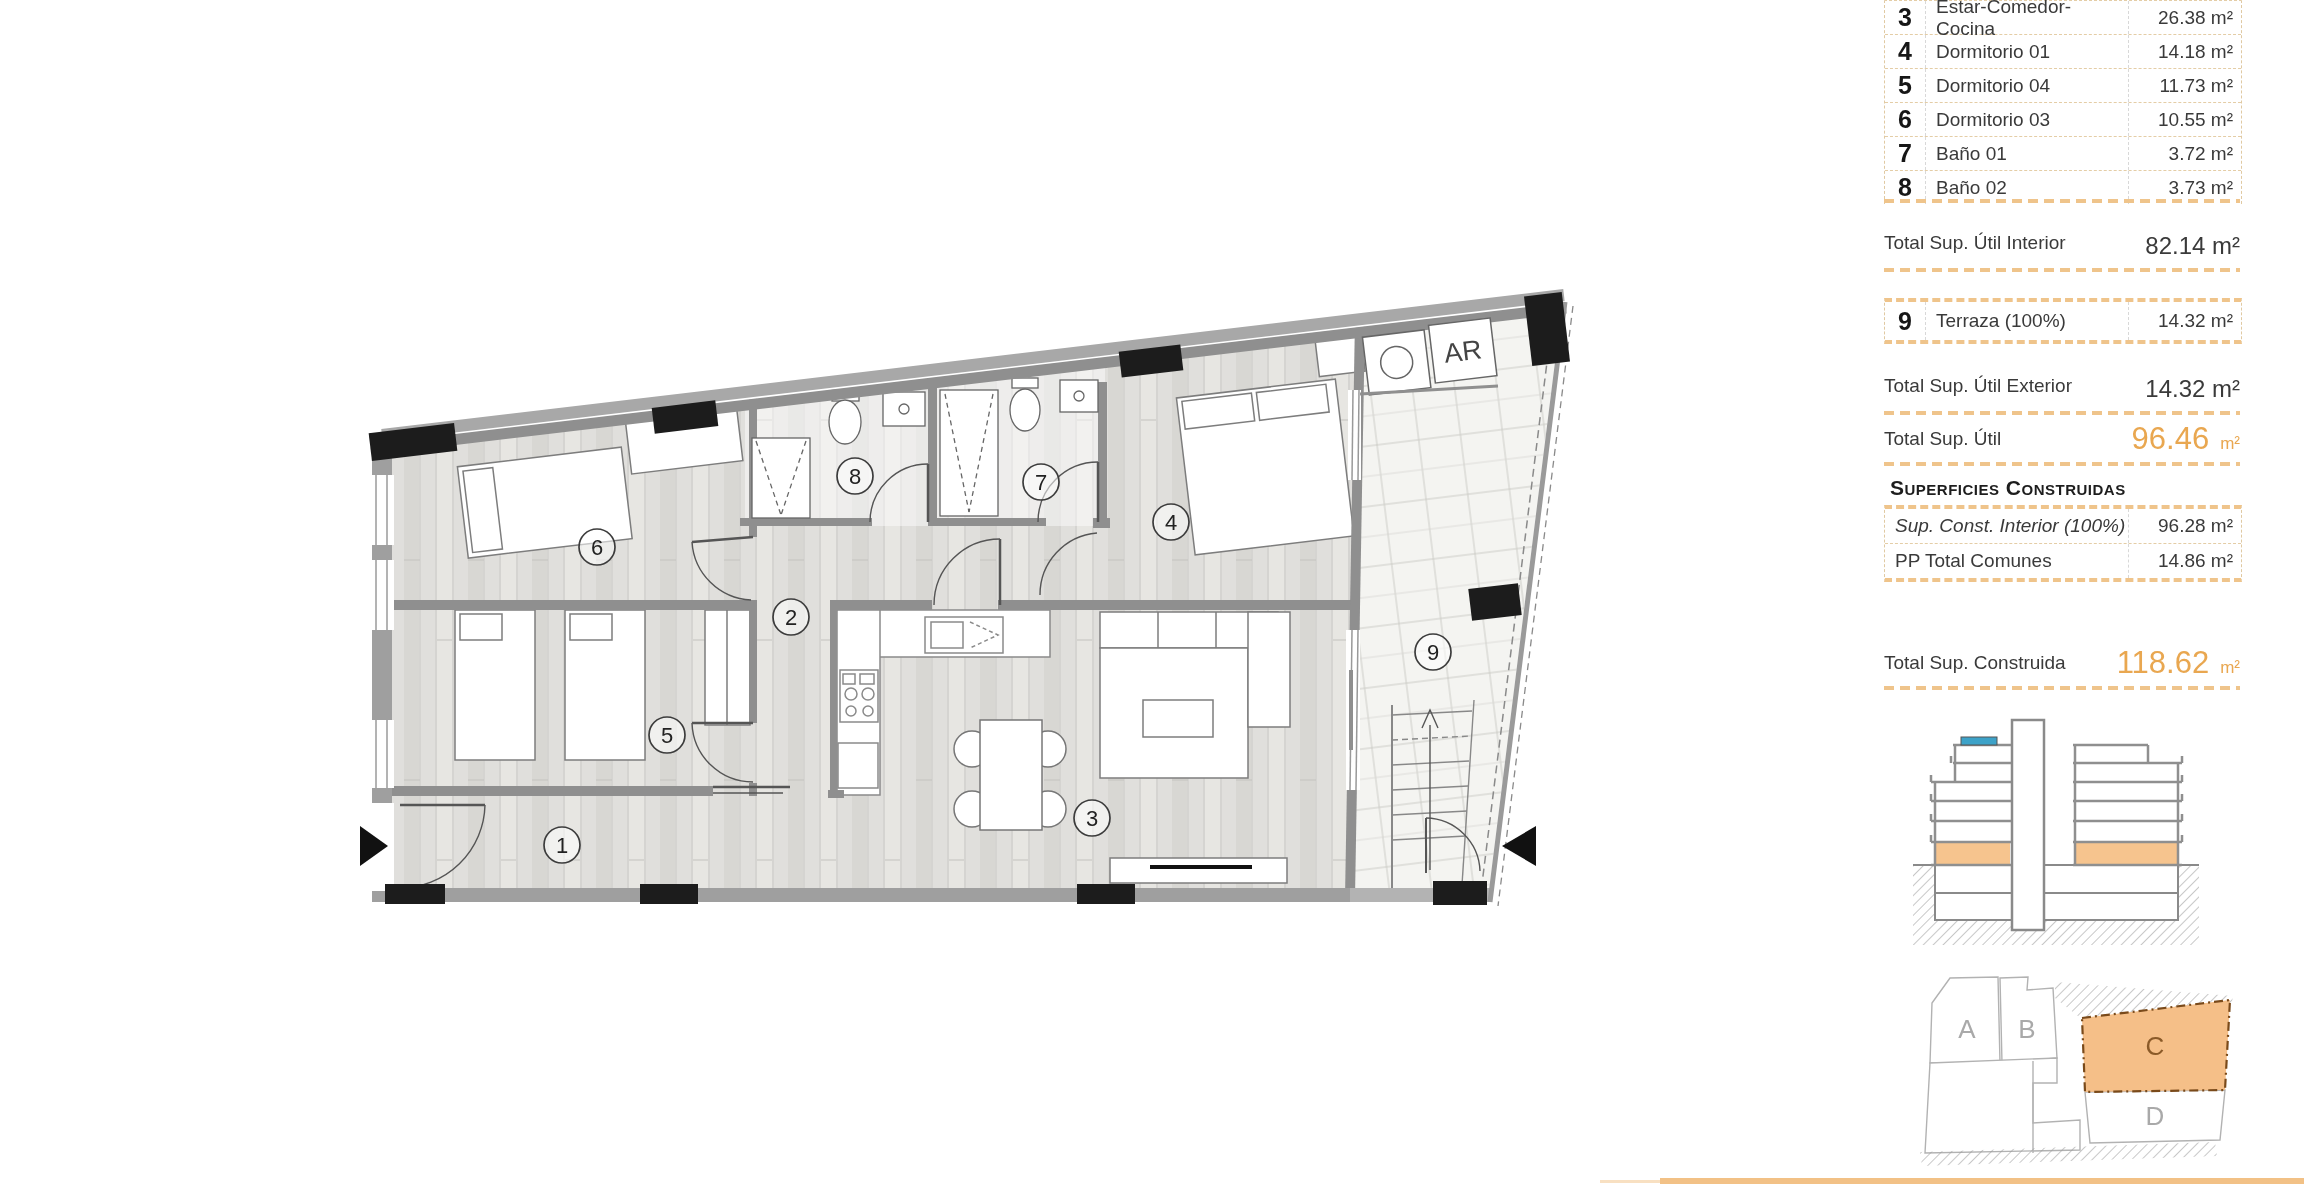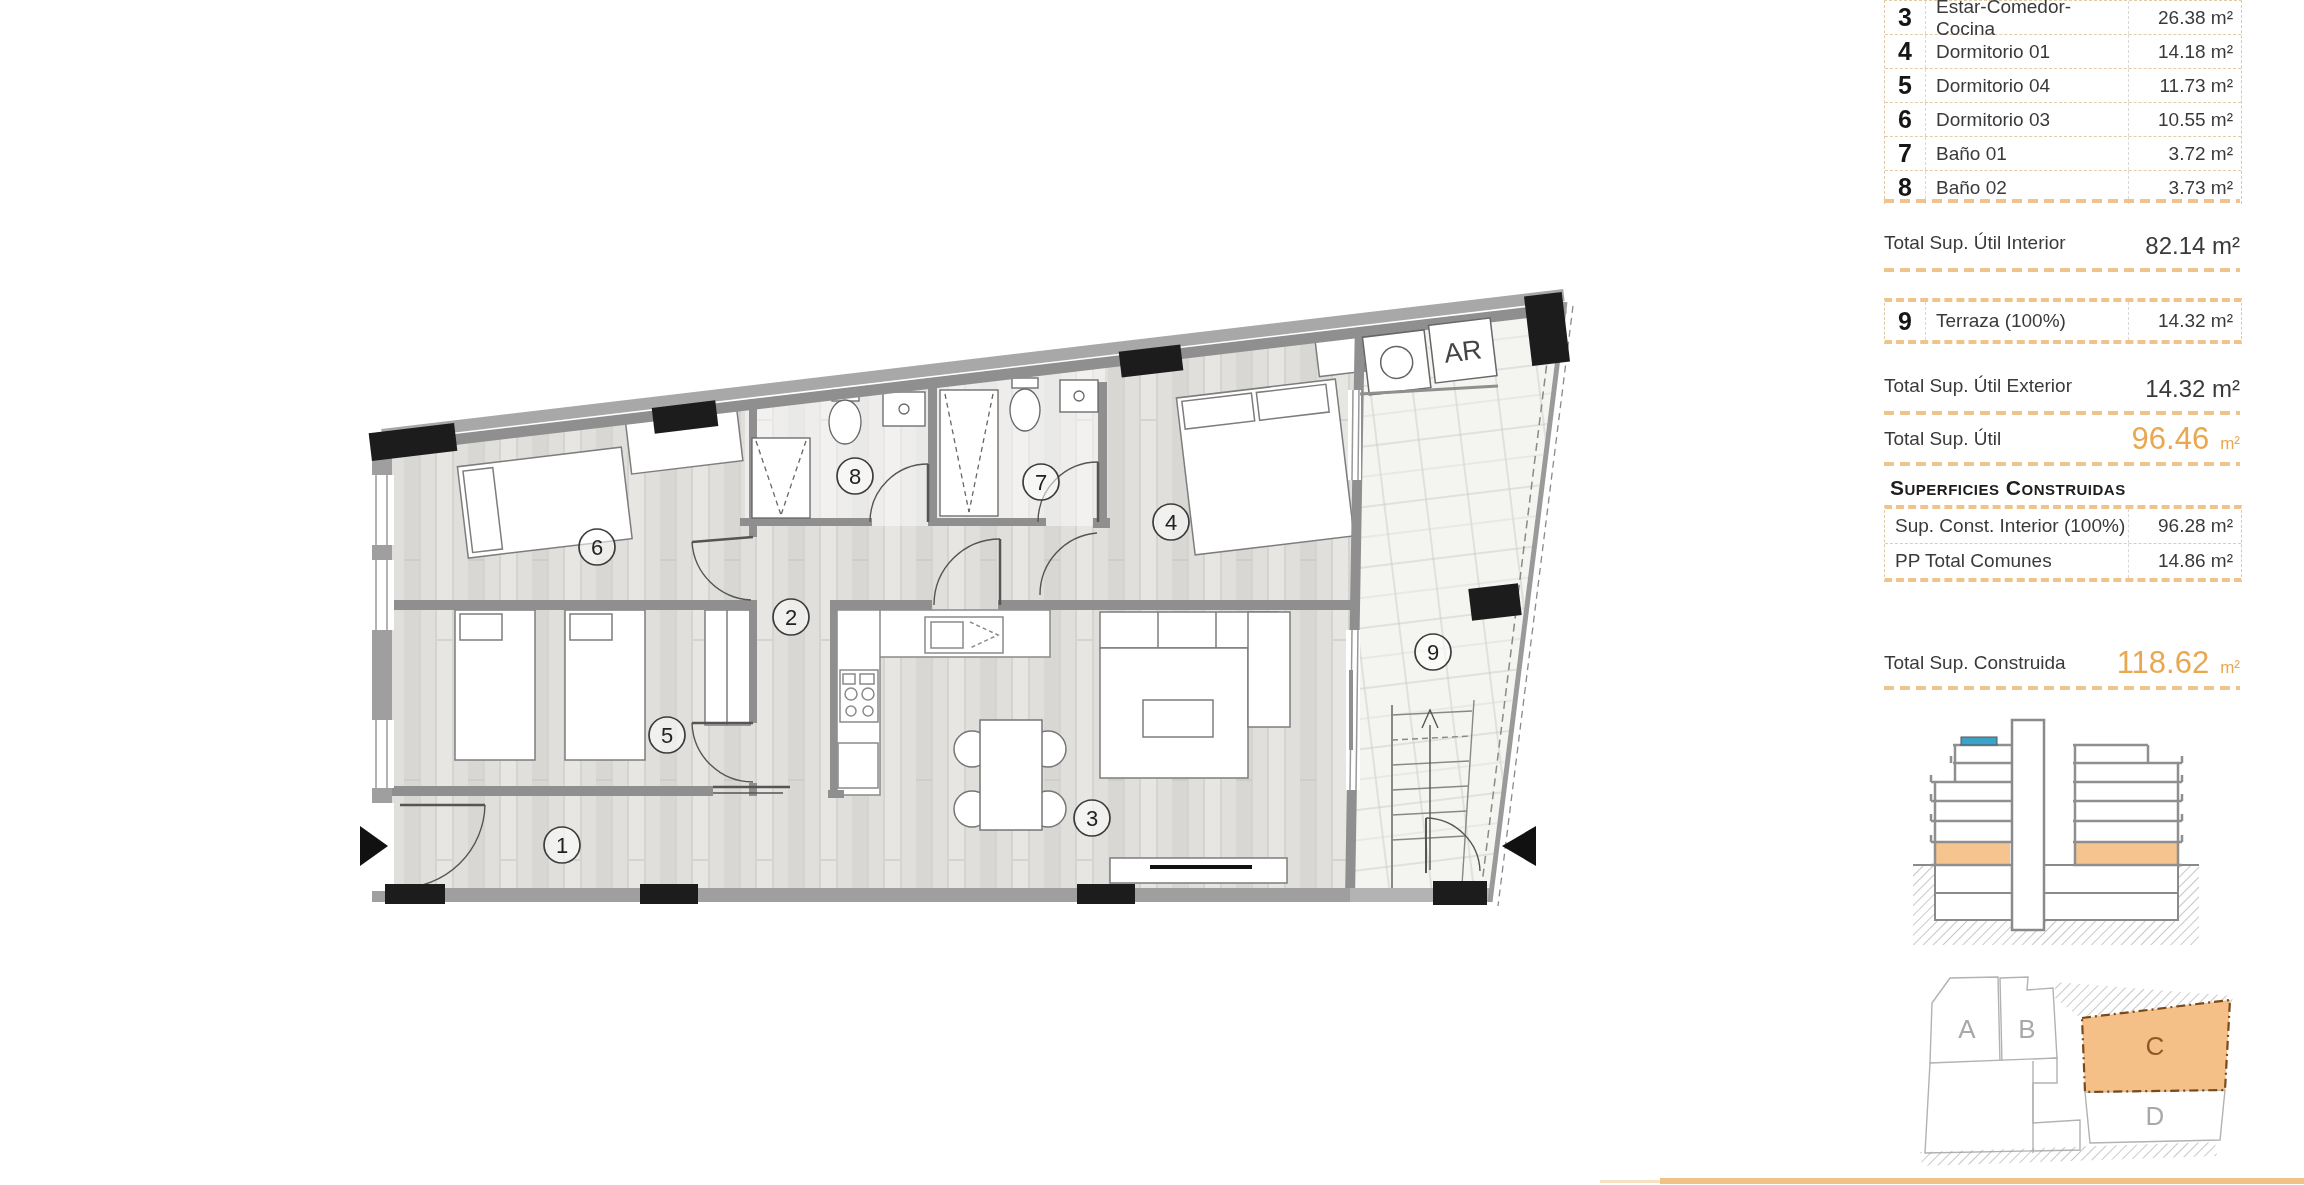--- a/index.html
+++ b/index.html
@@ -350,21 +350,21 @@
     <div class="total-row" style="top:418px;align-items:center;height:42px;">
       <span class="tlabel">Total Sup. Útil</span>
       <span><span class="orange-val">96.46</span><span class="orange-unit">m²</span></span>
     </div>
     <div class="dash-heavy" style="top:462px;"></div>
 
     <div class="sec-title" style="top:476px;">Superficies Construidas</div>
 
     <div class="tbl box-heavy" style="top:505px;">
       <div class="trow" style="height:34px;">
-          <div class="tname" style="border-left:none;">Sup. Const. Interior (100%)</div>
+          <div class="tname" style="border-left:none;font-style:italic;">Sup. Const. Interior (100%)</div>
           <div class="tarea">96.28 m²</div>
         </div>
       <div class="trow" style="height:34px;border-bottom:none;">
           <div class="tname" style="border-left:none;">PP Total Comunes</div>
           <div class="tarea">14.86 m²</div>
         </div>
     </div>
 
     <div class="total-row" style="top:642px;align-items:center;height:42px;">
       <span class="tlabel">Total Sup. Construida</span>

